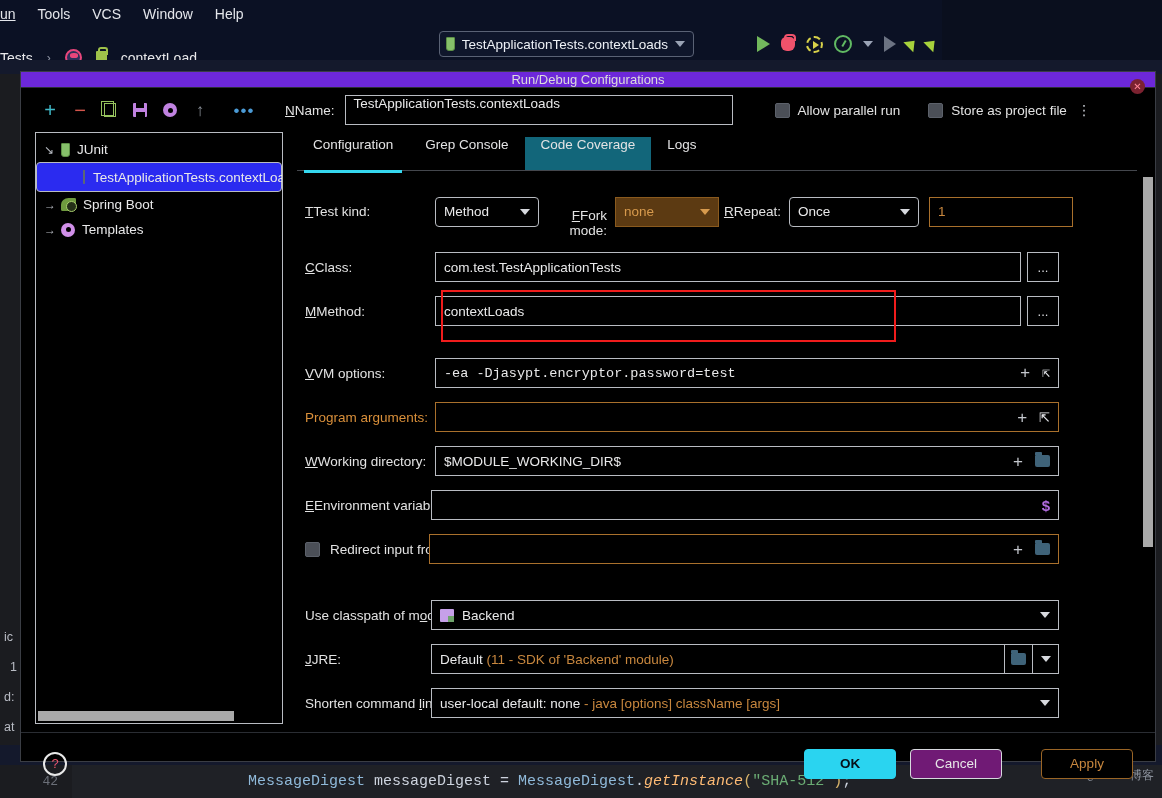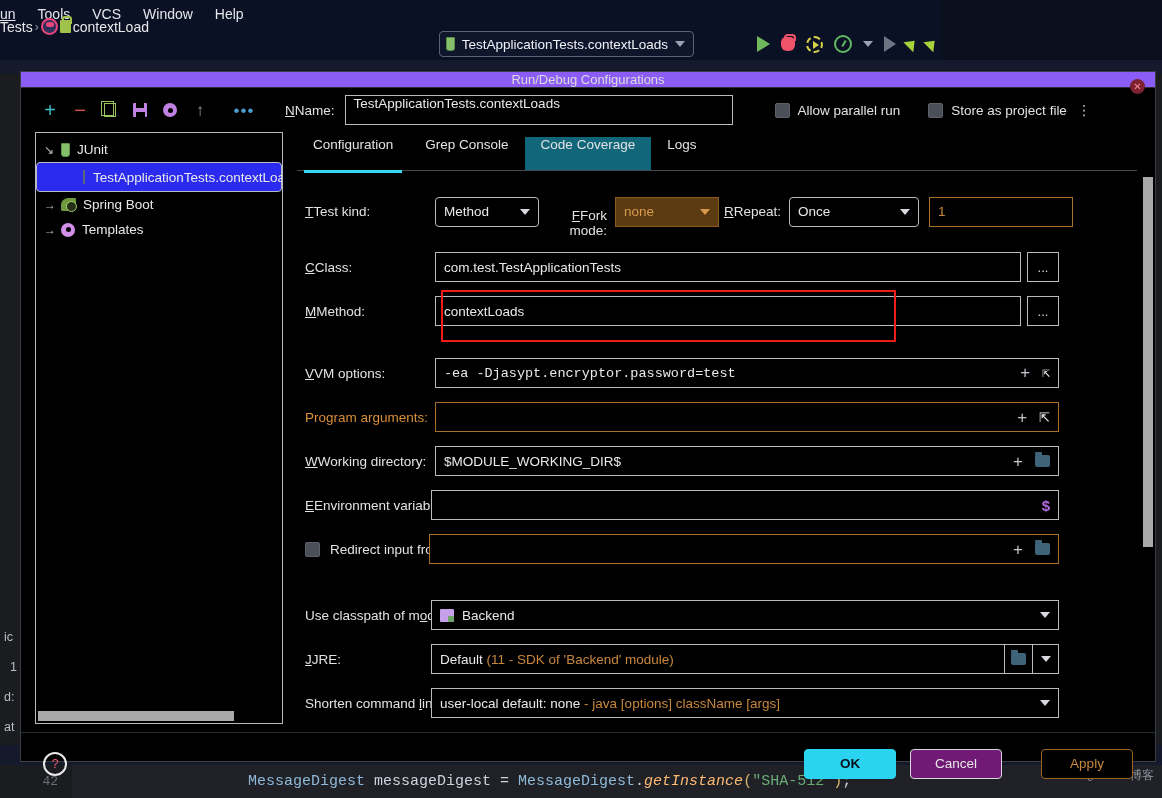--- a/index.html
+++ b/index.html
@@ -32,22 +32,22 @@
       linear-gradient(#0b1124, #0b1124);
   }
   .menubar {
     position: absolute; left: 0; top: 0; width: 1162px; height: 27px;
     display: flex; align-items: center; gap: 22px; padding-left: 0px;
     color: #e4e6eb; font-size: 14px;
   }
   .menubar .mi { cursor: default; }
   .menubar .mi u { text-decoration: underline; }
   .breadcrumbbar {
-    position: absolute; left: 0; top: 10px; width: 1162px; height: 33px;
-    display: flex; align-items: center; gap: 2px; font-size: 14px; color: #e8e8ea;
+    position: absolute; left: 0; top: 41px; width: 1162px; height: 33px;
+    display: flex; align-items: center; gap: 14px; font-size: 14px; color: #e8e8ea;
   }
   .crumb-sep { color: #8d93a3; font-size: 12px; }
   .globe-icon { width: 17px; height: 17px; border-radius: 50%;
     border: 2px solid #e8467c; background: #2c2f5a; position: relative; display:inline-block;}
   .globe-icon:after{content:"";position:absolute;left:3px;top:2px;width:8px;height:5px;background:#e8467c;border-radius:40%;}
   .lock-icon { width: 11px; height: 13px; background: #9fc24a; border-radius: 1px; position: relative; display:inline-block;}
   .lock-icon:before{content:"";position:absolute;left:2.5px;top:-4px;width:6px;height:6px;border:2px solid #9fc24a;border-bottom:none;border-radius:3px 3px 0 0;}
 
   .runwidget {
     position: absolute; right: 248px; top: 31px; height: 26px;
@@ -90,21 +90,21 @@
   .codebg-top{position:absolute;left:0;bottom:33px;width:1162px;height:20px;background:#14192c;}
 
   
   .dialog {
     position: absolute; left: 20px; top: 71px; width: 1136px; height: 691px;
     background: #000000; border: 1px solid #3a3d44;
     display: flex; flex-direction: column;
   }
   .dlg-title {
     height: 28px; display: flex; align-items: center; justify-content: center;
-    position: relative; font-size: 13px; color: #dcdcdc; background: #8b5cf6;
+    position: relative; font-size: 13px; color: #dcdcdc; background: #6d28d9;
     border-bottom: 1px solid #2c2f35;
   }
   .dlg-close { position: absolute; right: 10px; top: 7px; width: 15px; height: 15px;
     border-radius: 50%; background: #7c2230; color: #ff8898; font-size: 10px;
     display: flex; align-items: center; justify-content: center; line-height: 1;}
 
   .dlg-body { flex: 1; display: flex; flex-direction: column; }
   .dlg-topbar { height: 44px; display: flex; align-items: center; padding: 0 12px 0 14px; gap: 0; }
   .tbtn { width: 30px; height: 26px; display: flex; align-items: center; justify-content: center; font-size: 17px; }
   .ic-plus{color:#3fb9c8;font-size:20px;line-height:1;}

